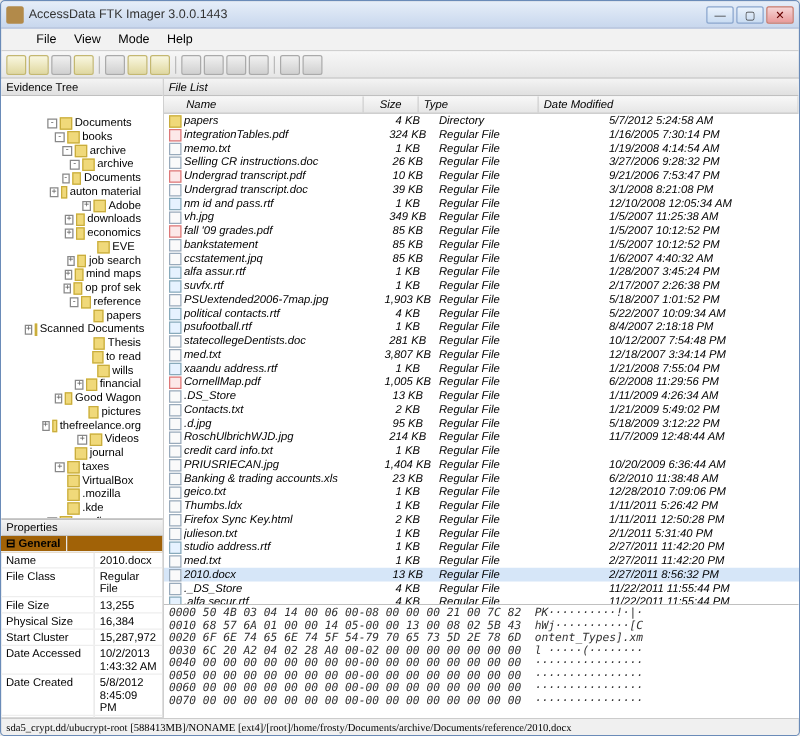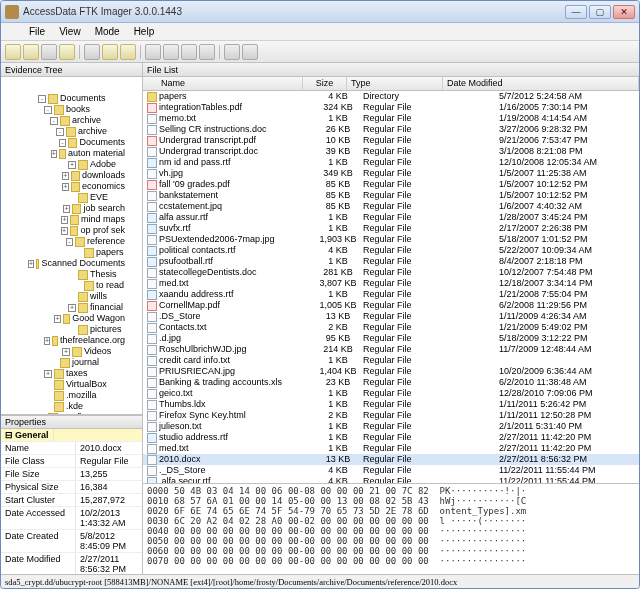--- a/index.html
+++ b/index.html
@@ -46,42 +46,42 @@
   border-bottom:1px solid #c0c0c0;
   display:flex;
   align-items:center;
   padding:0 4px;
   gap:2px;
 }
 .tbtn { width:16px;height:16px; background:linear-gradient(to bottom,#f9f7e0,#e0d8a0); border:1px solid #c4b870; border-radius:2px;}
 .tbtn.gray{background:linear-gradient(to bottom,#f0f0f0,#d0d0d0);border-color:#aaa;}
 .toolbar .sep{width:1px;height:14px;background:#bbb;margin:0 2px;}
 .mainrow { flex:1; display:flex; overflow:hidden; background:#fff;}
-.leftcol { width:142px; display:flex; flex-direction:column; border-right:1px solid #c0c0c0;}
+.leftcol { width:130px; display:flex; flex-direction:column; border-right:1px solid #c0c0c0;}
 .panehdr {
   height:14px;
   background:linear-gradient(to bottom,#f4f4f4,#e0e0e0);
   border-bottom:1px solid #c0c0c0;
   font-size:9px;
   padding:0 4px;
   display:flex;align-items:center;
 }
 .tree { flex:1; overflow:auto; background:#fff; font-size:9px; line-height:11px; padding:16px;}
 .tnode { white-space:nowrap; display:flex; align-items:center; gap:2px; padding:0 1px;}
 .tnode .fic { width:10px;height:10px;background:#f0d97a;border:1px solid #c9ad3d; }
 .tnode .tgl{width:8px;height:8px;border:1px solid #888;background:#fff;display:inline-flex;align-items:center;justify-content:center;font-size:7px;line-height:7px;color:#555;}
 .tnode .spc{display:inline-block;}
 .props { height:160px; border-top:1px solid #c0c0c0; display:flex;flex-direction:column; }
 .props .panehdr{border-top:1px solid #c0c0c0;}
 .proptbl{flex:1;overflow:auto;font-size:9px;}
 .prow{display:flex;border-bottom:1px solid #eee;}
-.prow.grp{background:#fef9c3;font-weight:bold;}
+.prow.grp{background:#a16207;font-weight:bold;}
 .pk{width:75px;padding:1px 4px;border-right:1px solid #e5e5e5;}
 .pv{flex:1;padding:1px 4px;}
-.rightcol{flex:1;display:flex;flex-direction:column;overflow:hidden;}
+.rightcol{flex:1;display:flex;flex-direction:column;overflow:hidden;font-style:italic;}
 .filelist{flex:1;display:flex;flex-direction:column;overflow:hidden;border-bottom:1px solid #c0c0c0;}
 .flhdr{height:14px;background:linear-gradient(to bottom,#f8f8f8,#e6e6e6);border-bottom:1px solid #c0c0c0;display:flex;font-size:9px;}
 .flhdr .col{padding:1px 4px;border-right:1px solid #d0d0d0;}
 .flbody{flex:1;overflow:auto;background:#fff;font-size:9px;line-height:11px;}
 .frow{display:flex;align-items:center;height:11px;}
 .frow.sel{background:#d6e6f8;}
 .fic2{width:10px;height:10px;margin:0 2px 0 4px;background:#fafafa;border:1px solid #9ab;}
 .fic2.dir{background:#f0d97a;border-color:#c9ad3d;}
 .fic2.rt{background:#e6f2ff;border-color:#8ab;}
 .fic2.pdf{background:#fce8e8;border-color:#d77;}

